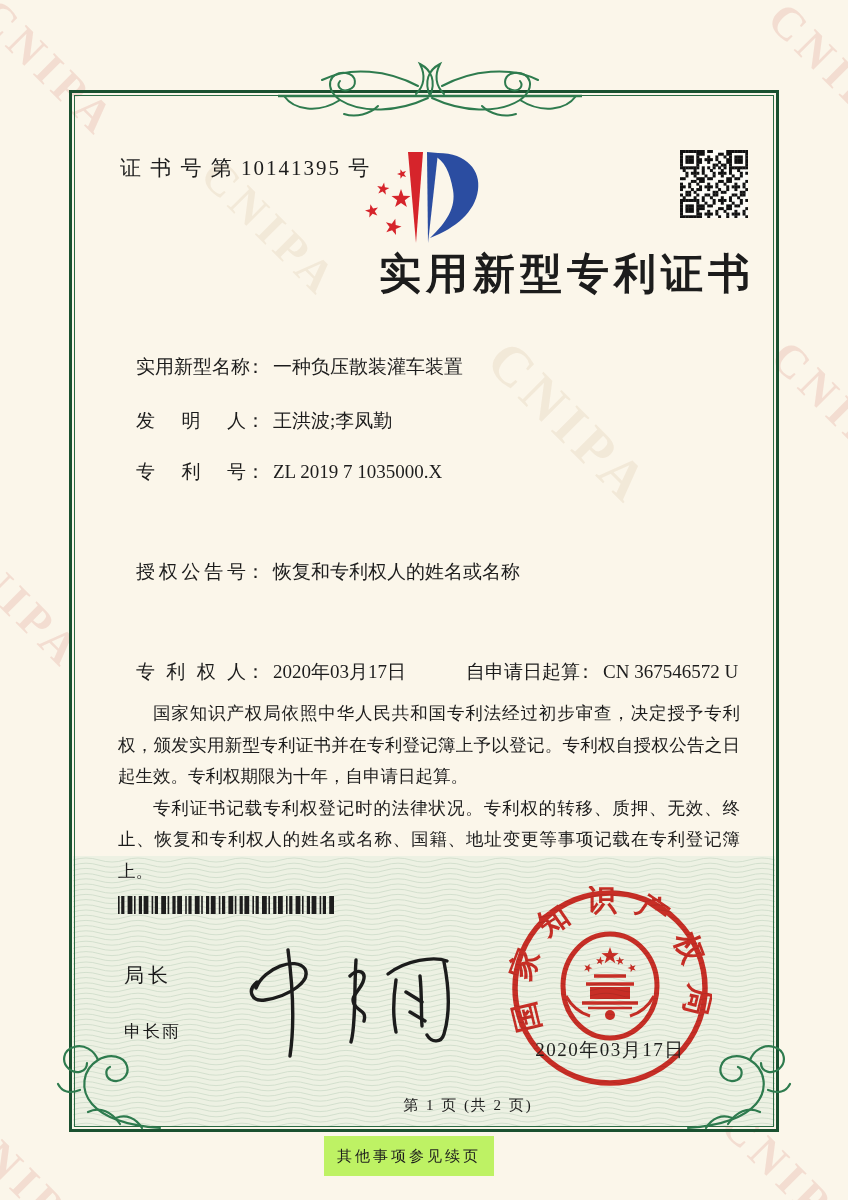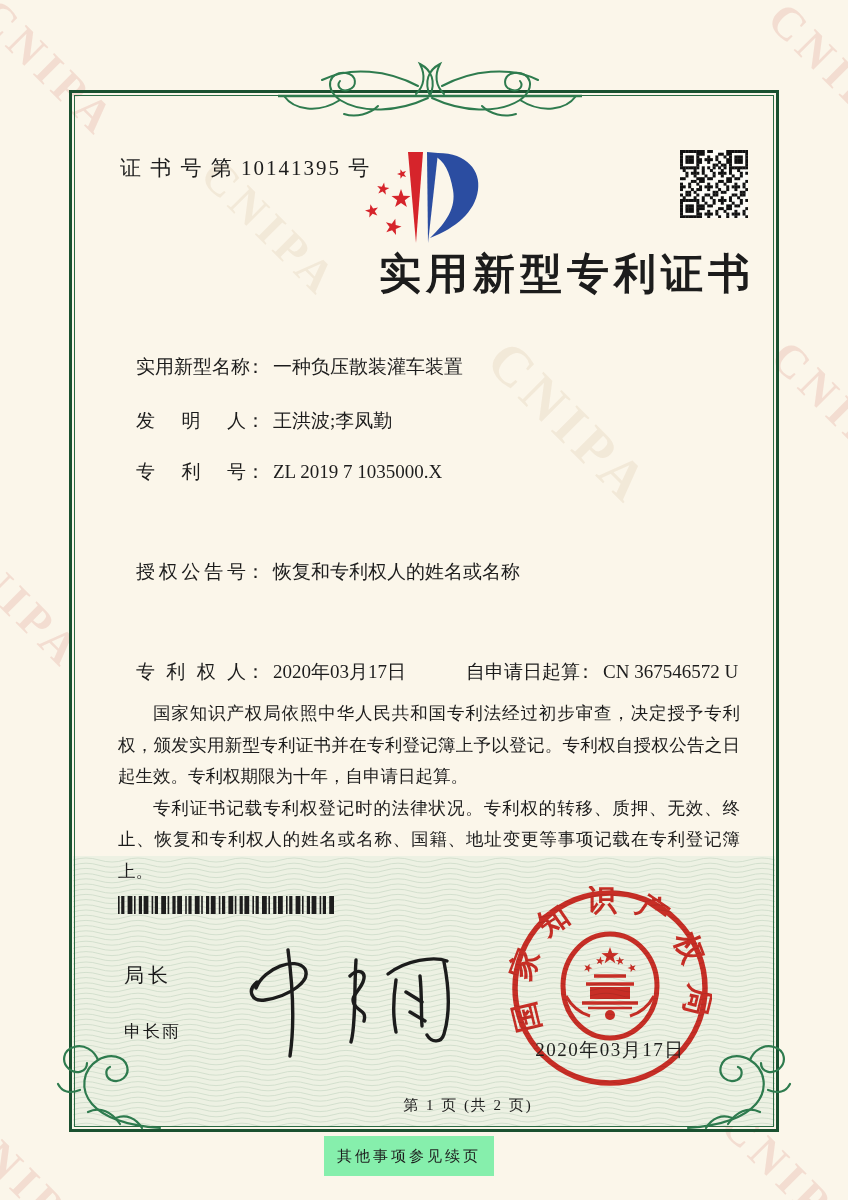--- a/index.html
+++ b/index.html
@@ -27,21 +27,21 @@
   .frow{left:136px;font-size:19px;white-space:nowrap;}
   .flabel{display:inline-block;width:110px;text-align:justify;text-align-last:justify;}
   .fcolon{margin-right:8px;}
   .fgroup2{position:absolute;left:330px;top:0;white-space:nowrap;}
   .paras{left:118px;top:698px;width:622px;font-size:17.5px;line-height:31.5px;
          text-align:justify;}
   .paras p{margin:0;text-indent:2em;}
   .sig-title{left:124px;top:962px;font-size:20px;letter-spacing:4px;}
   .sig-name{left:124px;top:1000px;font-size:17px;letter-spacing:2px;margin-top:20px;}
   .page-info{left:73px;top:1096px;width:702px;text-align:center;font-size:15px;letter-spacing:2px;margin-left:44px;}
-  .note-box{left:324px;top:1136px;width:170px;height:40px;background:#86efac;
+  .note-box{left:324px;top:1136px;width:170px;height:40px;background:#bef264;
             text-align:center;line-height:40px;font-size:15px;letter-spacing:3px;z-index:5;}
   .seal-svg{position:absolute;left:508px;top:886px;z-index:6;mix-blend-mode:multiply;opacity:.95;}
   .sign-svg{position:absolute;left:238px;top:932px;z-index:6;}
   .logo-svg{position:absolute;left:345px;top:145px;z-index:5;}
   .qr-svg{position:absolute;left:680px;top:150px;z-index:5;background:#fdfcf7;}
   .bar-svg{position:absolute;left:118px;top:896px;z-index:5;}
 </style>
 </head>
 <body>
 

